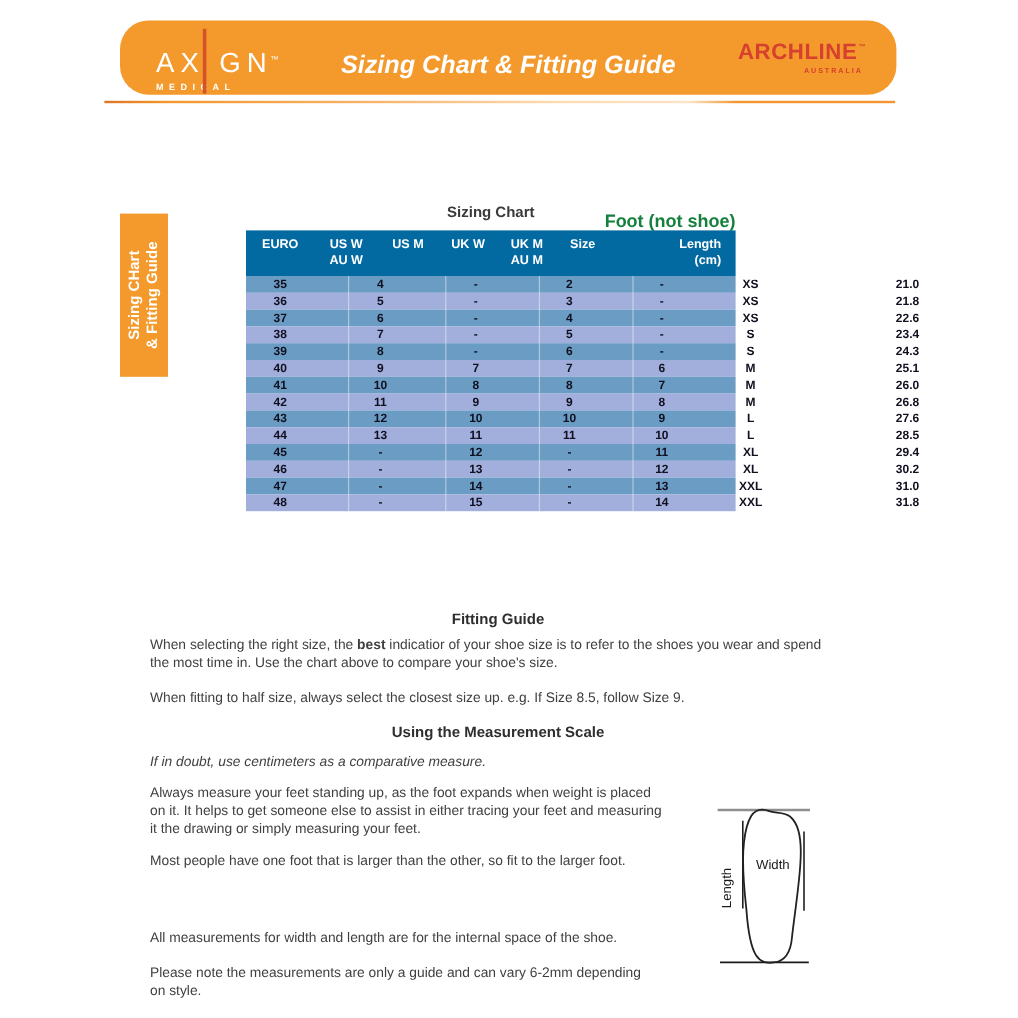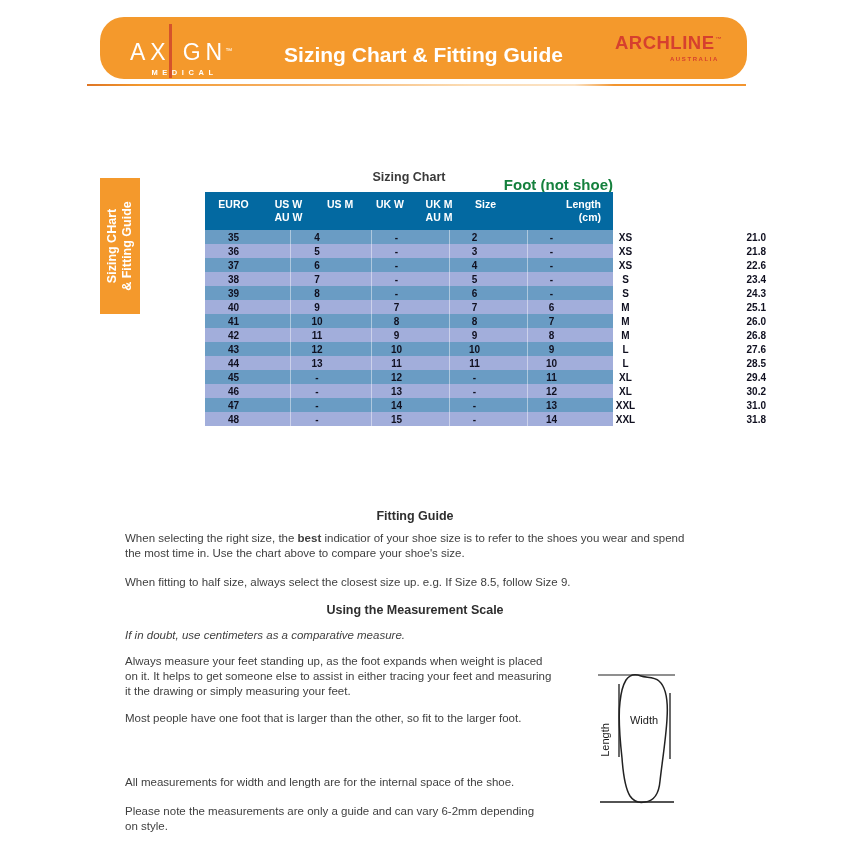--- a/index.html
+++ b/index.html
@@ -9,23 +9,23 @@
   }
   
   .banner{position:absolute;left:100px;top:17px;width:647px;height:62px;background:#F4992C;border-radius:24px;}
   .banner-underline{position:absolute;left:87px;top:84px;width:659px;height:2px;
     background:linear-gradient(to right,#DE7525 0%,#F2982E 8%,#F6B166 32%,#FBDCB4 58%,#FBE3C6 74%,#F2952F 80%,#F2952F 100%);}
   .axign{position:absolute;left:30px;top:23px;color:#fff;}
   .axign-word{position:relative;font-size:23px;letter-spacing:5px;display:flex;font-weight:400;line-height:25px;}
   .axign-gn{margin-left:12px;}
   .axign-bar{position:absolute;left:39px;top:-16px;width:2.5px;height:54px;background:#D5532B;}
   .axign-tm{font-size:7px;position:relative;top:-2px;left:-2px;}
-  .axign-medical{font-size:7.5px;letter-spacing:4.6px;margin-top:3px;font-weight:bold;text-align:center;}
+  .axign-medical{font-size:7.5px;letter-spacing:4.6px;margin-top:3px;font-weight:bold;}
   .banner-title{position:absolute;left:0;right:0;top:26px;text-align:center;
-    font-size:21px;font-weight:bold;color:#fff;}
+    font-size:21px;font-weight:bold;color:#fff;font-style:italic;}
   .archline{position:absolute;right:26px;top:16px;text-align:right;color:#D6402E;}
   .archline-name{font-size:18.5px;font-weight:bold;letter-spacing:0.5px;line-height:20px;}
   .archline-tm{font-size:6px;position:relative;top:-8px;left:1px;}
   .archline-sub{font-size:6px;letter-spacing:1.6px;font-weight:bold;margin-top:-1px;margin-right:2px;}
   
   .side-tab{position:absolute;left:100px;top:178px;width:40px;height:136px;background:#F4992C;}
   .side-tab-text{position:absolute;left:-48px;top:48px;width:136px;height:40px;transform:rotate(-90deg);
     display:flex;flex-direction:column;justify-content:center;text-align:center;
     color:#fff;font-weight:bold;font-size:12.5px;line-height:15.5px;}
   

